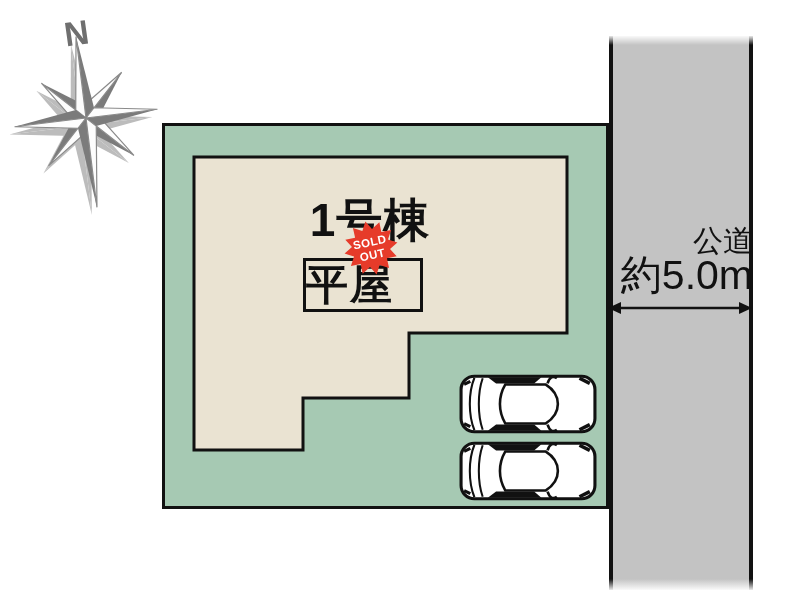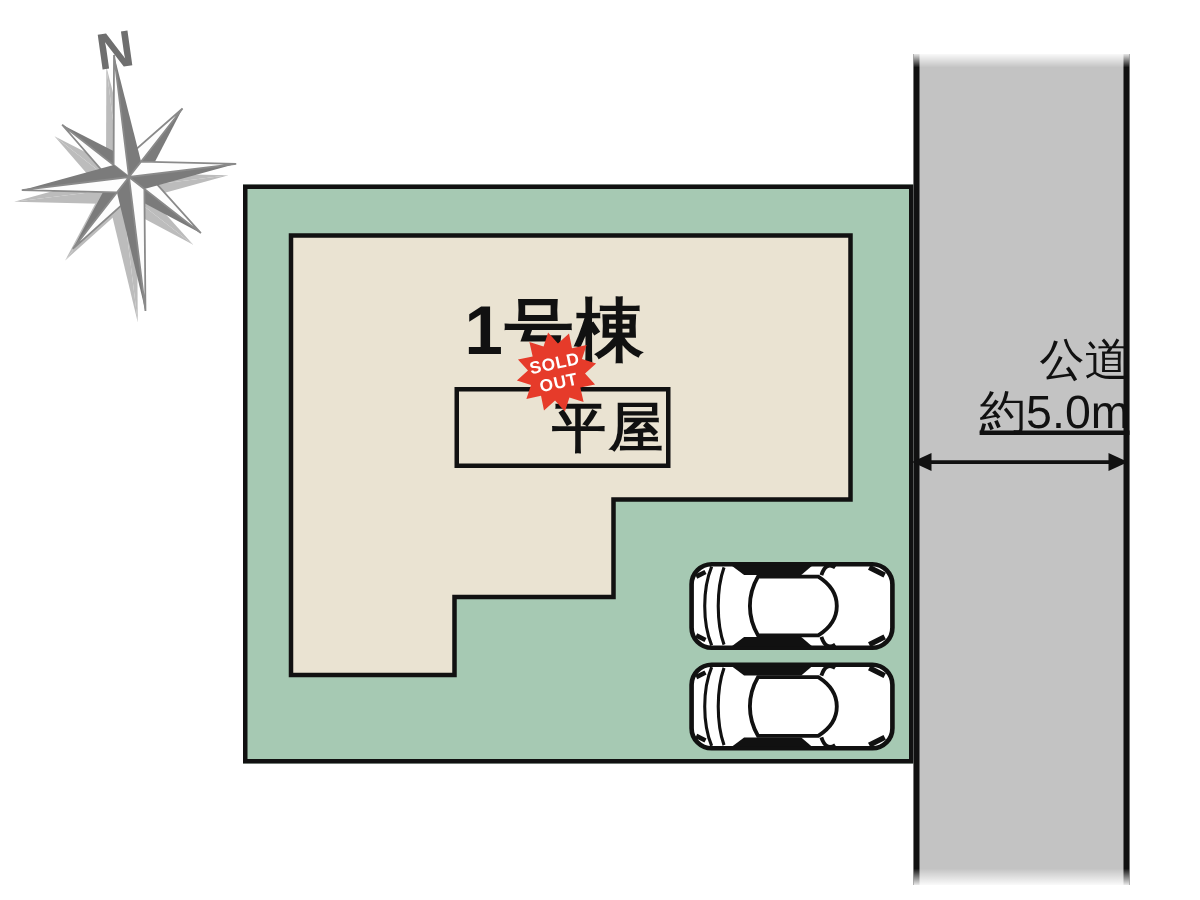--- a/index.html
+++ b/index.html
@@ -30,25 +30,25 @@
   
   .unit-title{
     left:270px;top:195px;width:200px;
     text-align:center;
     font-size:46px;line-height:50px;font-weight:bold;color:var(--outline);
     letter-spacing:1px;white-space:nowrap;
   }
 
   
   .type-box{
-    left:303px;top:258px;width:144px;height:54px;
+    left:303px;top:258px;width:120px;height:54px;
     border:3px solid var(--outline);
     background:transparent;
-    display:flex;align-items:center;justify-content:flex-end;
-    font-size:36px;font-weight:bold;color:var(--outline);
+    display:flex;align-items:center;justify-content:flex-start;
+    font-size:42px;font-weight:bold;color:var(--outline);
     letter-spacing:2px;
   }
 
   
   .badge-svg{left:340px;top:219px;width:64px;height:62px;}
   .badge-text{fill:#ffffff;font-family:"Liberation Sans","DejaVu Sans",sans-serif;
     font-size:11.5px;font-weight:bold;letter-spacing:.5px;}
 
   
   .car-svg{width:138px;height:60px;}
@@ -64,21 +64,21 @@
   }
   .road::before{content:"";position:absolute;left:-4px;right:-4px;top:-1px;height:10px;
     background:linear-gradient(to bottom,#ffffff,rgba(255,255,255,0));}
   .road::after{content:"";position:absolute;left:-4px;right:-4px;bottom:-1px;height:12px;
     background:linear-gradient(to top,#ffffff,rgba(255,255,255,0));}
 
   .road-labels{
     left:609px;top:224px;width:144px;text-align:right;color:var(--outline);
   }
   .road-name{font-size:30px;line-height:34px;}
-  .road-width{font-size:31px;line-height:34px;text-decoration:underline;}
+  .road-width{font-size:41px;line-height:34px;}
 
   .arrow-svg{left:606px;top:297px;width:148px;height:22px;}
 
   
   .compass-svg{left:6px;top:6px;width:170px;height:215px;}
   .north-label{
     fill:#6f6f6f;font-family:"Liberation Sans","DejaVu Sans",sans-serif;
     font-size:34px;font-weight:bold;
   }
 </style>

